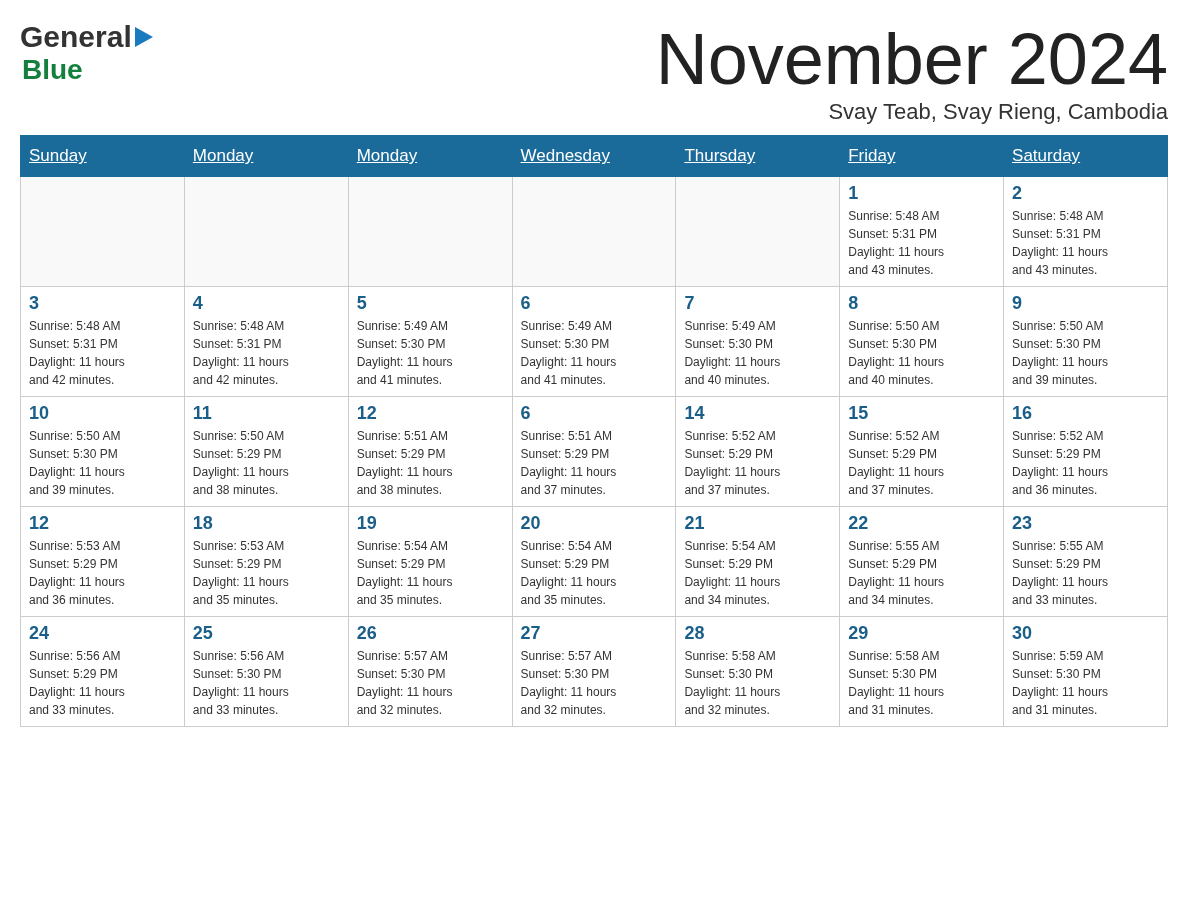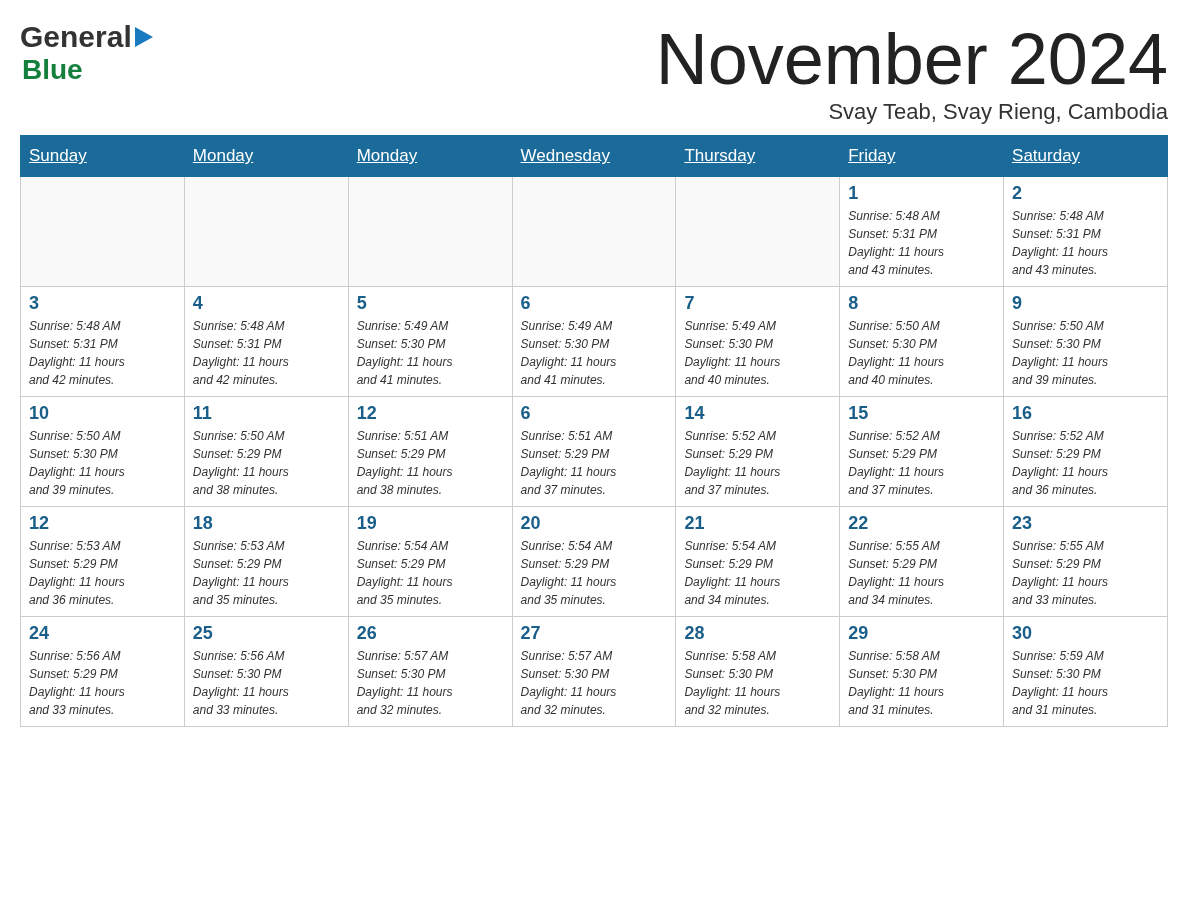--- a/index.html
+++ b/index.html
@@ -71,21 +71,20 @@
       font-size: 18px;
       color: #1a5f8a;
       font-weight: bold;
       display: block;
       margin-bottom: 3px;
     }
     .day-info {
       font-size: 12px;
       color: #333;
       line-height: 1.5;
-      font-style: italic;
     }
     .logo-wrapper {
       display: flex;
       align-items: center;
     }
     .logo-general {
       font-size: 30px;
       font-weight: bold;
       color: #333;
     }

